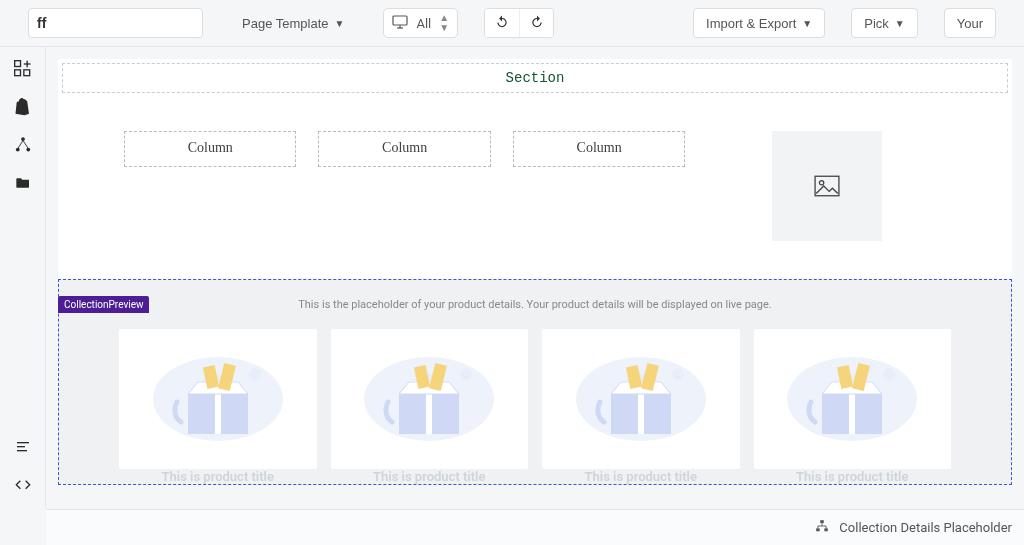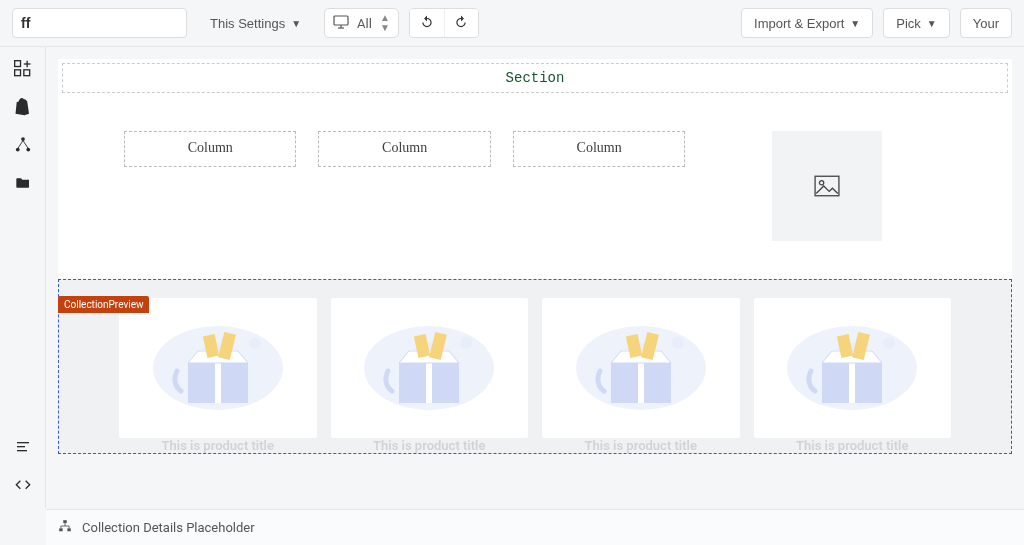--- a/index.html
+++ b/index.html
@@ -8,22 +8,22 @@
     font-size: 13px;
     color: #333;
     background: #f5f6f7;
     width: 1024px;
     height: 545px;
     overflow: hidden;
   }
   .toolbar {
     display: flex;
     align-items: center;
-    padding: 8px 12px;
-    gap: 10px;
+    padding: 8px 28px;
+    gap: 26px;
     background: #f5f6f7;
     border-bottom: 1px solid #e5e5e5;
   }
   .page-title-input {
     width: 175px;
     height: 30px;
     border: 1px solid #ddd;
     border-radius: 4px;
     padding: 4px 8px;
     font-weight: 600;
@@ -159,21 +159,21 @@
     background: #f2f3f4;
     display: flex;
     align-items: center;
     justify-content: center;
   }
   .image-inner svg { width: 26px; height: 22px; }
   .tag {
     position: absolute;
     left: 12px;
     top: 249px;
-    background: #c2410c;
+    background: #4c1d95;
     color: #fff;
     font-size: 10px;
     padding: 3px 6px;
     border-radius: 2px 2px 0 0;
     z-index: 2;
   }
   .preview-block {
     border: 1px dashed #3557dc;
     background: #f0f1f2;
     padding: 18px 12px 0 12px;
@@ -212,30 +212,31 @@
     right: 0;
     height: 36px;
     border-top: 1px solid #e5e5e5;
     background: #fafbfc;
     display: flex;
     align-items: center;
     padding: 0 12px;
     gap: 10px;
     font-size: 13px;
     color: #555;
+    justify-content: flex-end;
   }
   .box-illustration { width: 150px; height: 110px; }
 </style>
 </head>
 <body>
 
 <div class="toolbar">
   <input class="page-title-input" value="ff" style="">
   <button class="tb-btn">
-    <span>This Settings</span>
+    <span>Page Template</span>
     <span class="caret">▼</span>
   </button>
   <div class="device-select">
     <span>
       <svg width="16" height="14" viewBox="0 0 16 14" fill="none">
           <rect x="1" y="1" width="14" height="9" rx="1" stroke="#555" stroke-width="1.2"></rect>
           <line x1="5" y1="13" x2="11" y2="13" stroke="#555" stroke-width="1.2"></line>
           <line x1="8" y1="10" x2="8" y2="13" stroke="#555" stroke-width="1.2"></line>
         </svg>
     </span>
@@ -330,20 +331,21 @@
                 <polyline points="2,17 9,10 14,15 17,12 22,17" stroke="#444" stroke-width="1.2" fill="none"></polyline>
               </svg>
           </div>
         </div>
       </div>
     </div>
 
     <div class="tag">CollectionPreview</div>
 
     <div class="preview-block">
+      <div class="preview-notice">This is the placeholder of your product details. Your product details will be displayed on live page.</div>
       <div class="products-row">
         <div class="product-card">
           <div class="product-img">
             <svg class="box-illustration" viewBox="0 0 150 110">
                 <ellipse cx="75" cy="55" rx="65" ry="42" fill="#eef2fb"></ellipse>
                 <path d="M38 78c-6-4-8-12-4-20" stroke="#cfd9f5" stroke-width="5" fill="none" stroke-linecap="round"></path>
                 <rect x="45" y="50" width="60" height="40" fill="#cfd9f5"></rect>
                 <rect x="72" y="50" width="6" height="40" fill="#fff"></rect>
                 <polygon points="45,50 55,38 95,38 105,50" fill="#fff" stroke="#cfd9f5" stroke-width="1"></polygon>
                 <polygon points="55,38 72,30 78,30 95,38" fill="#e8edfa"></polygon>

